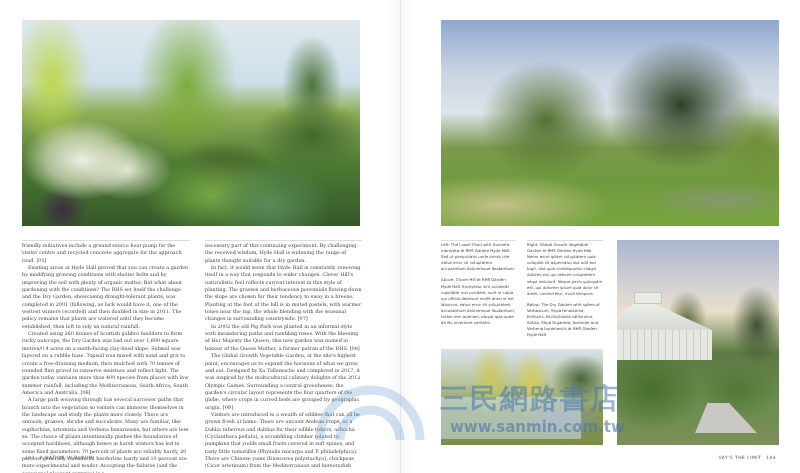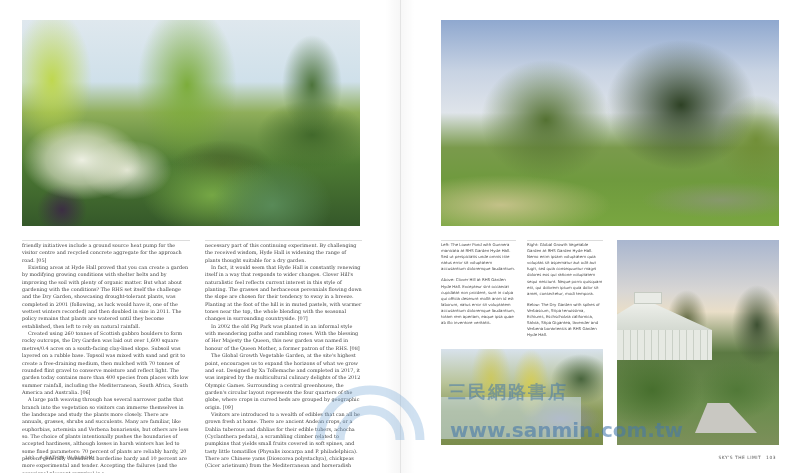--- a/index.html
+++ b/index.html
@@ -65,24 +65,24 @@
   .greenhouse-walls { position: absolute; left: 0; top: 38px; width: 95px; height: 30px;
     background: repeating-linear-gradient(to right, #e6e9e3 0 6px, #c9cfc6 6px 7px); }
   .path-gravel { position: absolute; left: 78px; top: 163px; width: 62px; height: 30px;
     background: #c9c8c2; clip-path: polygon(20% 0, 55% 0, 100% 100%, 0 100%); }
 
   
   .watermark { position: absolute; left: 300px; top: 360px; width: 420px; height: 80px; pointer-events: none; }
   .wm-arcs { position: absolute; left: 0; top: 0; width: 140px; height: 80px; }
   .wm-box { position: absolute; left: 141px; top: 37px; width: 140px; height: 42px;
     background: rgba(210,225,240,0.55); }
-  .wm-cn { position: absolute; left: 148px; top: 20px; font-family: Liberation Sans, sans-serif;
-    font-size: 18px; font-weight: bold; color: rgba(70,120,170,0.55); letter-spacing: 2px; white-space: nowrap; }
+  .wm-cn { position: absolute; left: 140px; top: 20px; font-family: Liberation Sans, sans-serif;
+    font-size: 28px; font-weight: bold; color: rgba(70,120,170,0.55); letter-spacing: 2px; white-space: nowrap; }
   .wm-url { position: absolute; left: 150px; top: 58px; font-family: "DejaVu Sans", sans-serif;
-    font-size: 20px; font-weight: bold; color: rgba(70,120,170,0.6); white-space: nowrap; }
+    font-size: 15px; font-weight: bold; color: rgba(70,120,170,0.6); white-space: nowrap; }
 
   
   .col { position: absolute; top: 240px; font-size: 4.9px; line-height: 7.35px; color: #404040;
     text-align: left; }
   .col-1 { left: 22px; width: 168px; }
   .col-2 { left: 205px; width: 157px; }
   .col .rule { height: 1px; background: #dcdcdc; margin-bottom: 1px; width: 100%; }
   .col p { text-indent: 6px; }
   .col p.noindent { text-indent: 0; }
 

